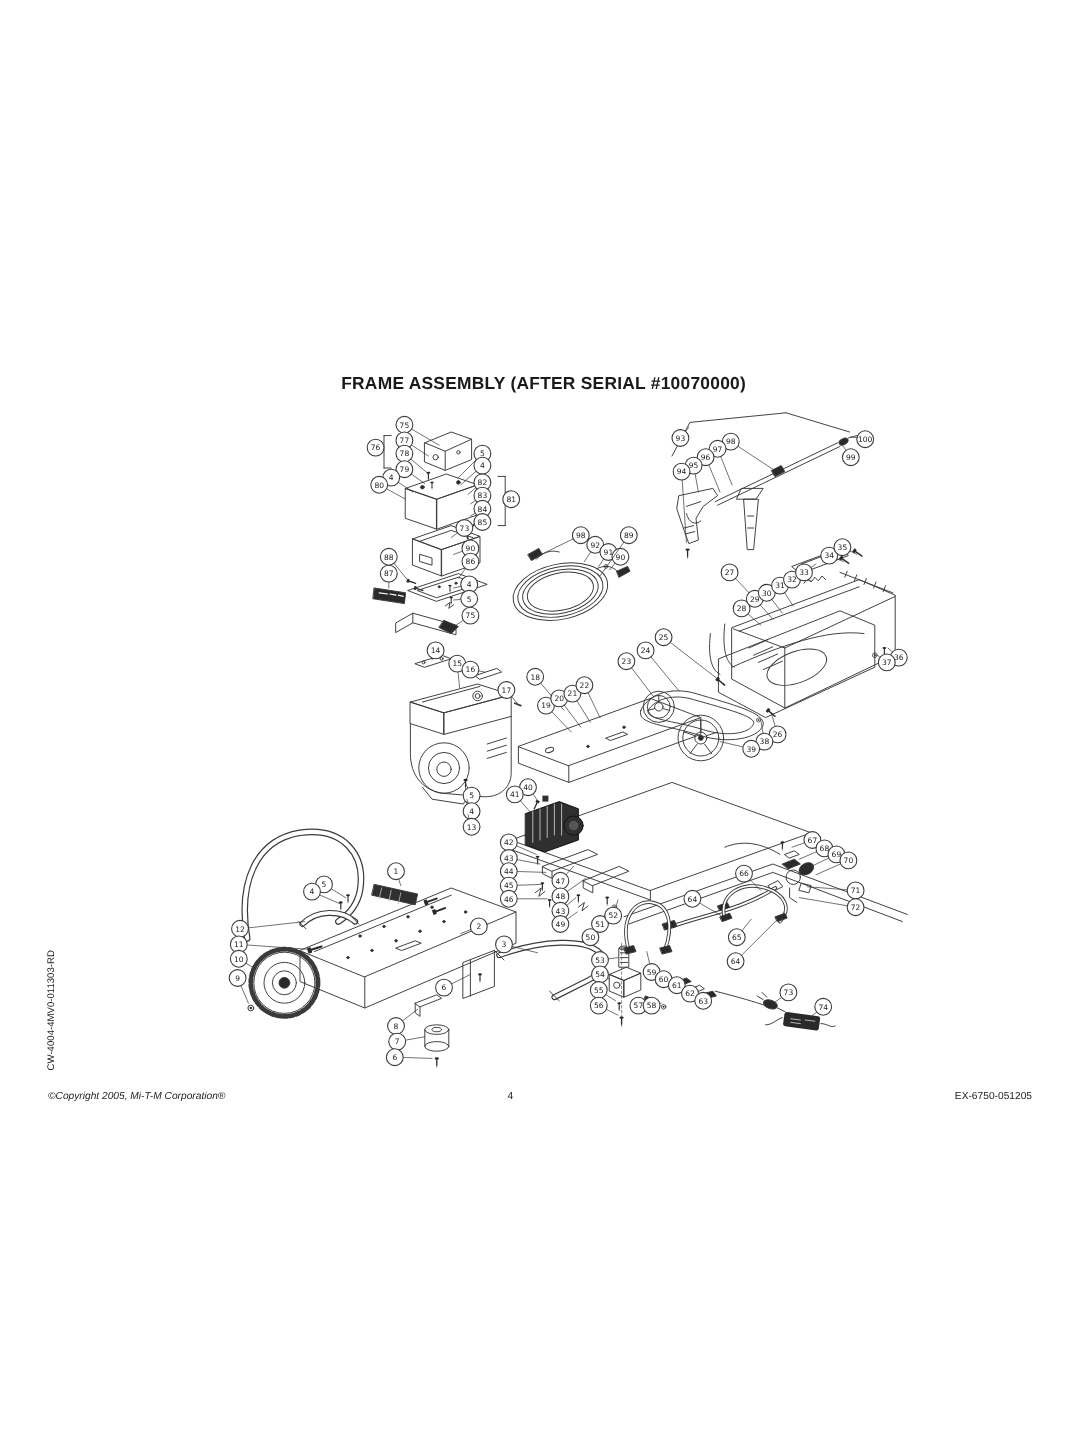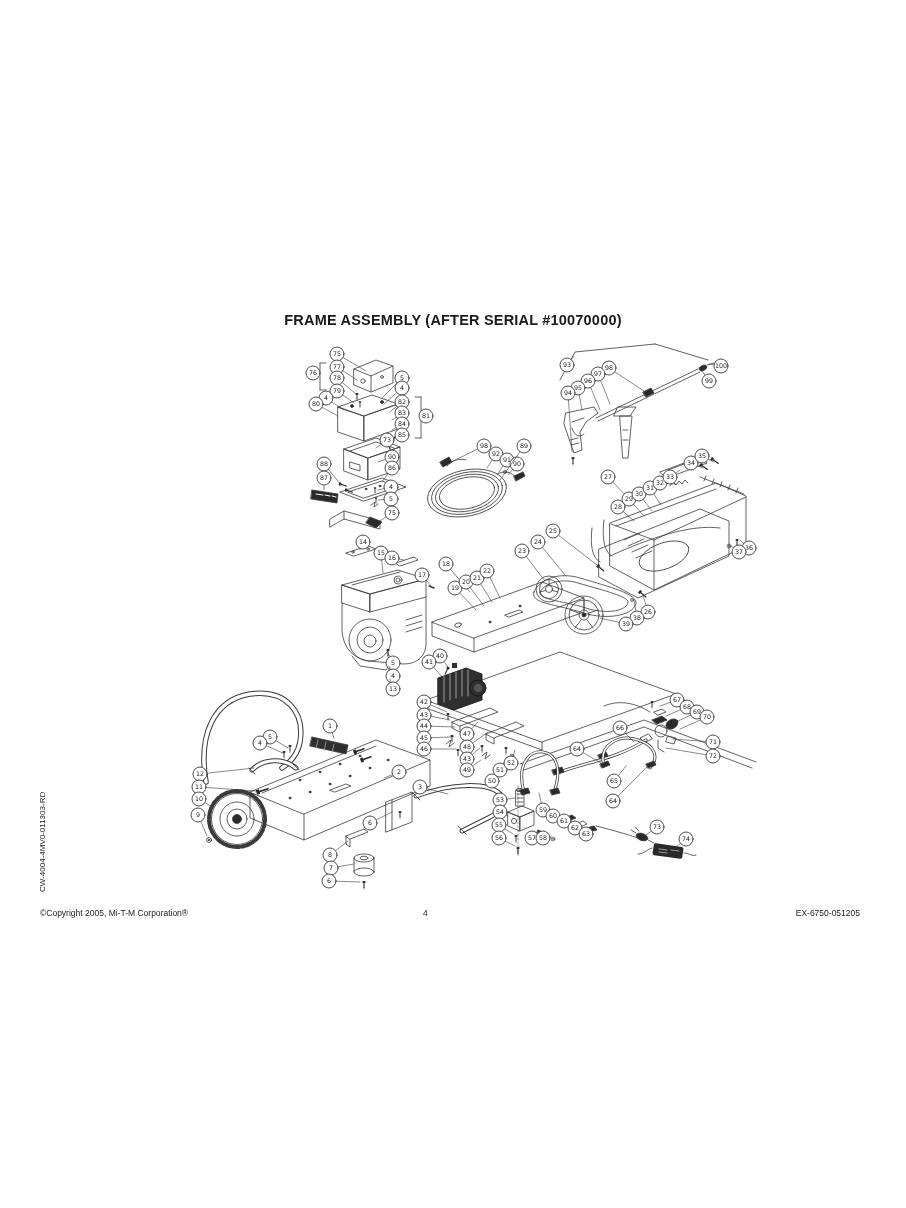--- a/index.html
+++ b/index.html
@@ -2,21 +2,21 @@
 <html><head>
 <meta charset="utf-8">
 <style>
   html,body{margin:0;padding:0;background:#fff;}
   .page{position:relative;width:906px;height:1032px;background:#fff;overflow:hidden;
         font-family:"Liberation Sans",sans-serif;color:#1a1a1a;}
   .title{position:absolute;top:312px;left:0;width:906px;text-align:center;margin:0;
          font-size:14.5px;font-weight:bold;letter-spacing:0.2px;}
   .side-label{position:absolute;left:38px;top:892px;transform:rotate(-90deg);
          transform-origin:left top;font-size:8px;color:#222;white-space:nowrap;}
-  .footer-left{position:absolute;left:40px;top:908px;font-size:8.5px;color:#222;}
+  .footer-left{position:absolute;left:40px;top:908px;font-size:8.5px;color:#222;font-style:italic;}
   .footer-page{position:absolute;left:423px;top:908px;font-size:8.5px;color:#222;}
   .footer-right{position:absolute;right:46px;top:908px;font-size:8.5px;color:#222;}
   #diagram{position:absolute;left:0;top:0;stroke:#3a3a3a;fill:none;stroke-width:0.8;
          stroke-linejoin:round;stroke-linecap:round;}
   .balloon{fill:#fff;stroke:#3a3a3a;stroke-width:0.9;}
   .balloon-num{font-family:"DejaVu Sans",sans-serif;font-size:6.3px;fill:#1a1a1a;
          stroke:none;text-anchor:middle;}
   .leader{stroke:#3a3a3a;stroke-width:0.6;}
 </style>
 </head>

